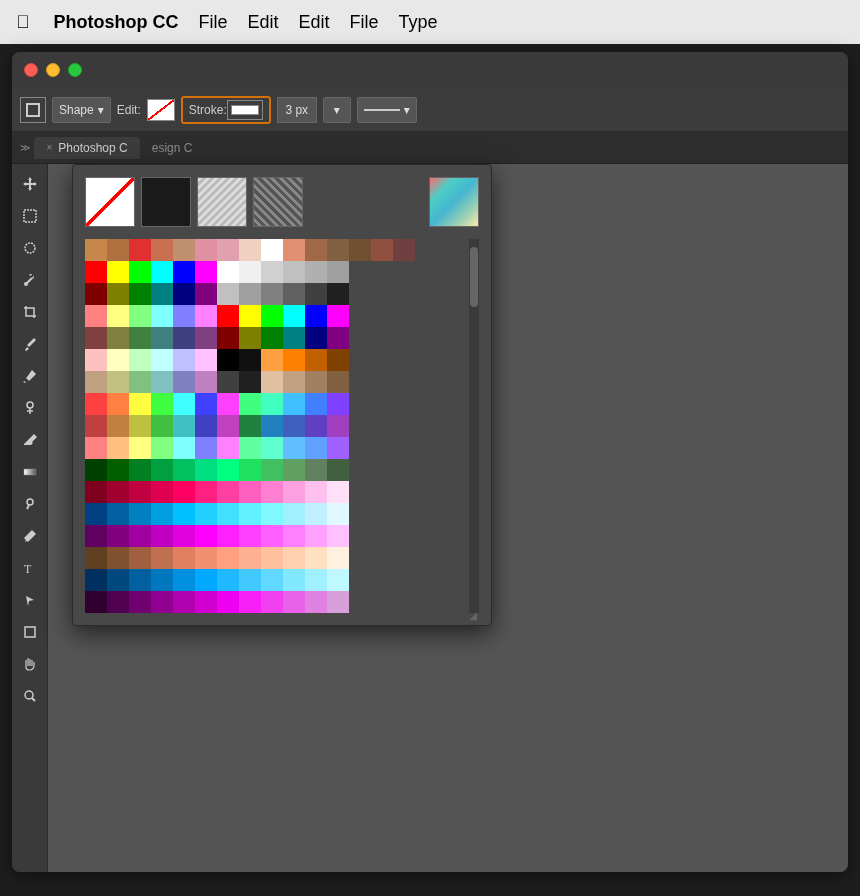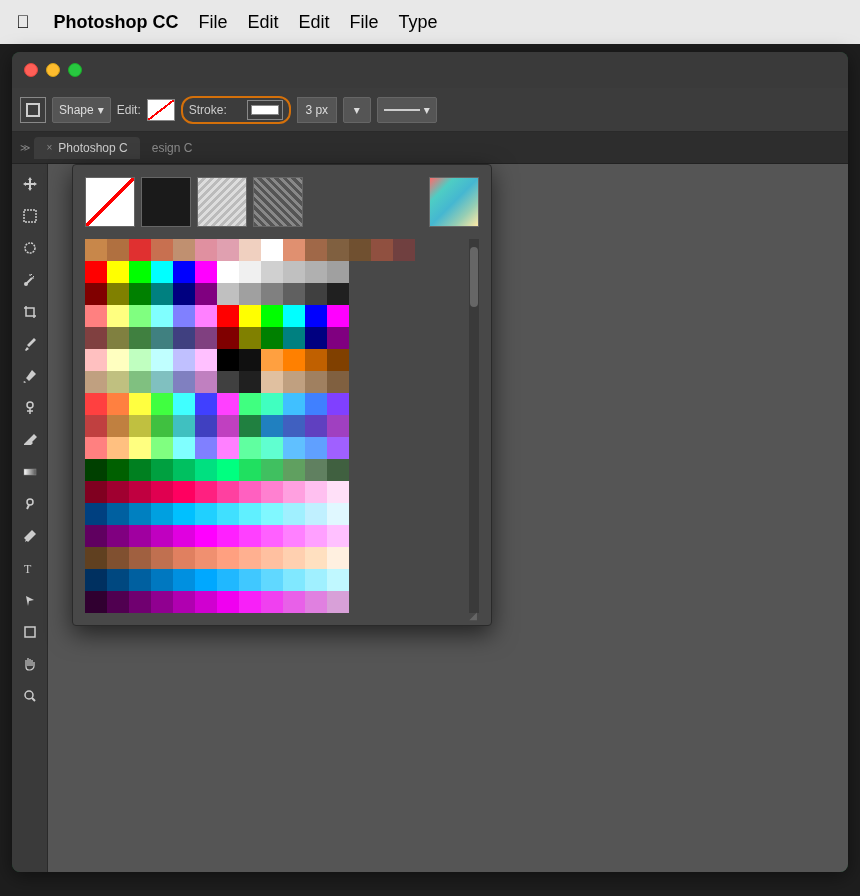--- a/index.html
+++ b/index.html
@@ -104,24 +104,24 @@
       content: '';
       position: absolute;
       top: 0; left: 0; right: 0; bottom: 0;
       background: linear-gradient(to bottom right, transparent calc(50% - 1px), red calc(50% - 1px), red calc(50% + 1px), transparent calc(50% + 1px));
     }
 
     
     .stroke-button {
       display: flex;
       align-items: center;
-      gap: 20px;
+      gap: 0;
       border: 2px solid #d4700a;
       padding: 2px 6px;
-      border-radius: 12px;
+      border-radius: 3px;
       background: transparent;
       cursor: pointer;
     }
     .stroke-swatch {
       width: 36px;
       height: 20px;
       background: #3c3c3c;
       border: 1px solid #888;
       display: flex;
       align-items: center;

